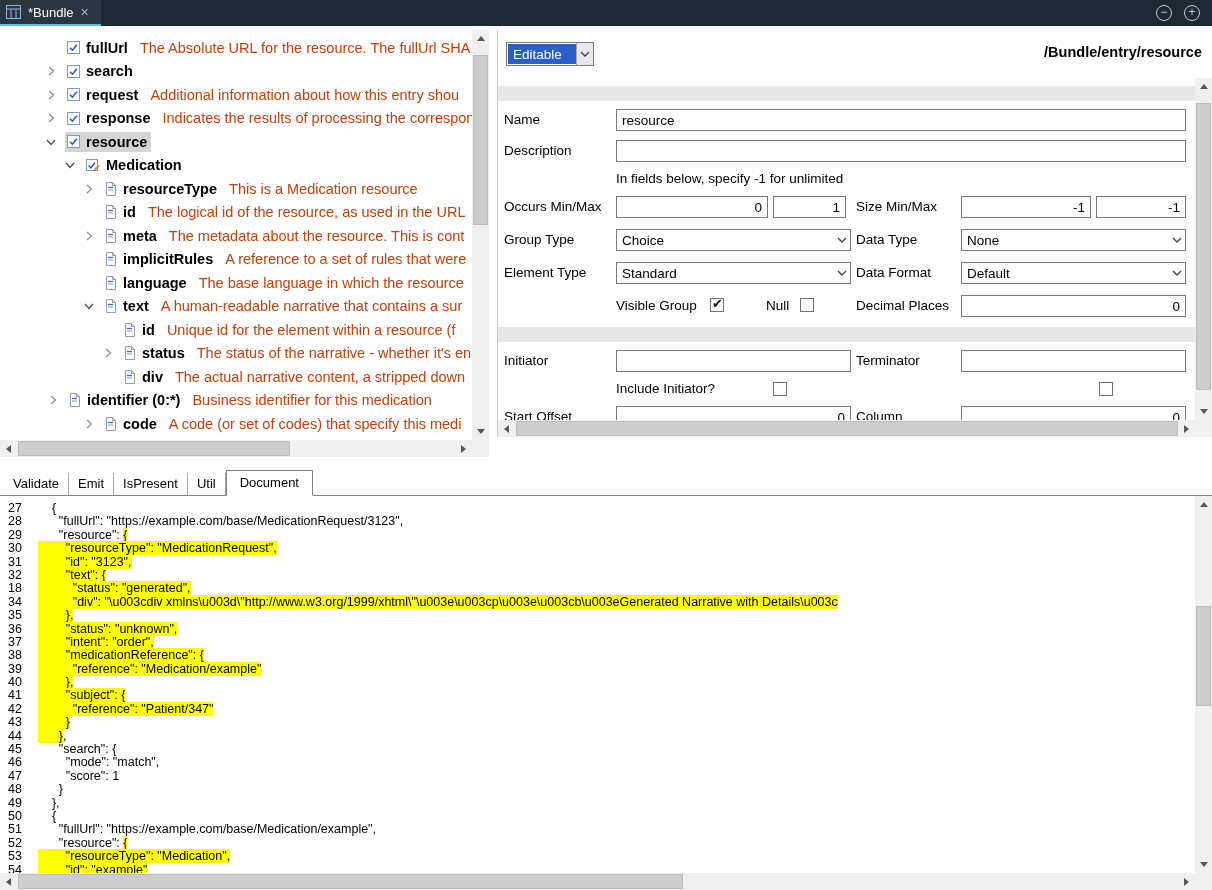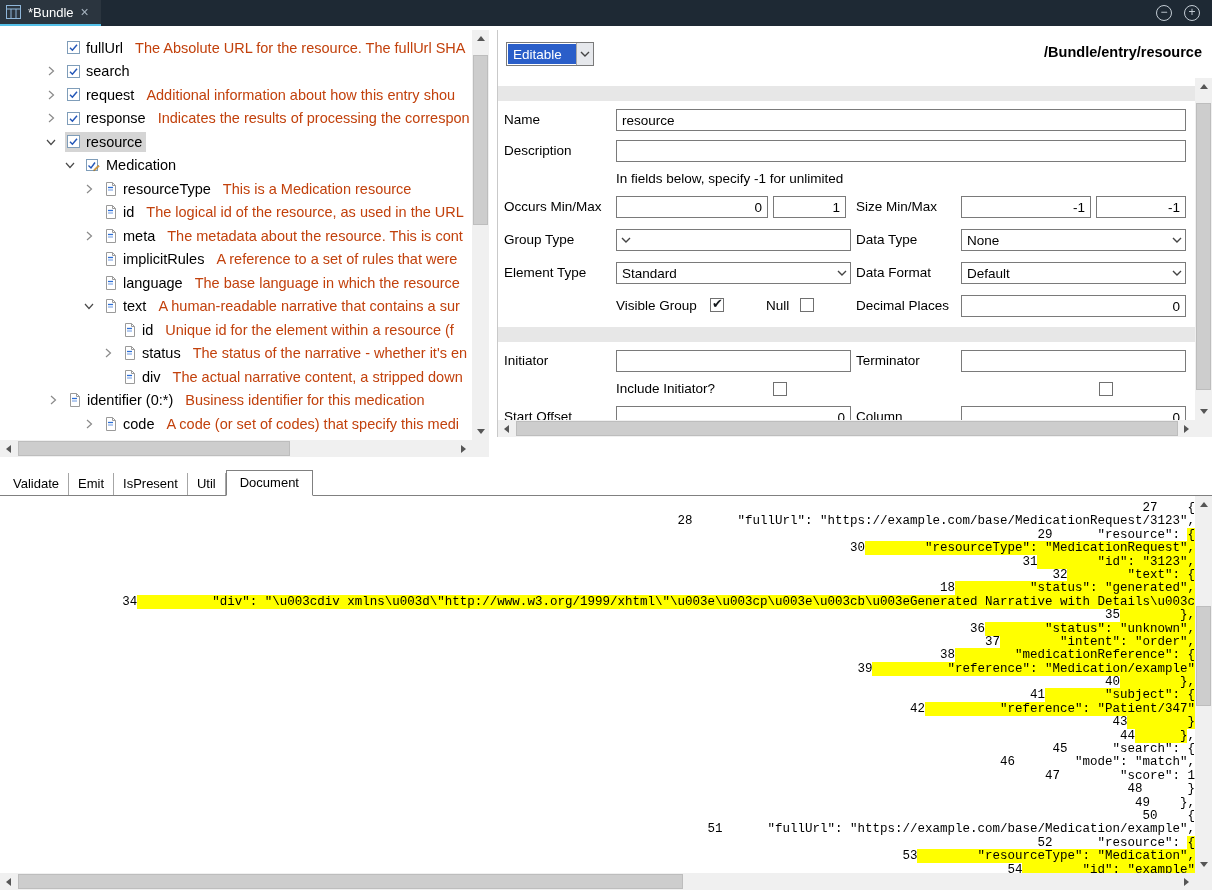--- a/index.html
+++ b/index.html
@@ -23,21 +23,21 @@
   
   .main-split { position:absolute; left:0; top:30px; width:1212px; height:427px; display:flex; }
   .tree-panel { position:relative; width:489px; height:427px; background:#fff; }
   .splitter { width:8px; background:#fff; }
   .right-panel { position:relative; flex:1; height:407px; background:#fff; border-left:1px solid #c9c9c9; }
 
   
   .tree-scroll { position:absolute; left:0; top:0; right:17px; bottom:17px; overflow:hidden; padding-top:6px; }
   .tree-row { height:23.5px; display:flex; align-items:center; white-space:nowrap; overflow:hidden; font-size:14.5px; }
   .expander { width:19px; flex:0 0 19px; display:flex; align-items:center; }
-  .tnode { display:flex; align-items:center; gap:6px; padding:2px 4px 2px 2px; flex:0 0 auto; }
+  .tnode { display:flex; align-items:center; gap:6px; padding:2px 4px 2px 2px; flex:0 0 auto;font-weight:bold; }
   .tnode.selected { background:#d5d5d5; }
   .ticon { display:flex; align-items:center; }
   .tname { color:#000; }
   .tdesc { margin-left:8px; color:#c2410c; }
 
   
   .vscroll { position:absolute; width:17px; background:#f0f0f0; }
   .hscroll { position:absolute; height:17px; background:#f0f0f0; }
   .sb-btn { position:absolute; width:17px; height:17px; display:flex; align-items:center; justify-content:center; background:#f0f0f0; }
   .sb-thumb { position:absolute; background:#cdcdcd; border:1px solid #bdbdbd; }
@@ -71,22 +71,22 @@
   .midgap { position:absolute; left:0; top:457px; width:1212px; height:14px; background:#fff; }
   .tabbar { position:absolute; left:0; top:471px; width:1212px; height:25px;
     display:flex; align-items:flex-end; border-bottom:1px solid #808080; padding-left:4px; }
   .tab { padding:3px 9px 4px; font-size:13px; border-right:1px solid #a6a6a6; cursor:default; }
   .tab.active { background:#fff; border:1px solid #808080; border-bottom:1px solid #fff;
     margin-bottom:-1px; padding:4px 13px 5px; }
 
   
   .doc-panel { position:absolute; left:0; top:496px; width:1212px; height:394px; background:#fff; }
   .doc-content { position:absolute; left:0; top:0; right:17px; bottom:17px; overflow:hidden; padding-top:6px; background:#fff; }
-  .code-line { white-space:pre; font-family:Liberation Mono, monospace; font-size:12.5px;
-    line-height:13.4px; height:13.4px;text-align:right; }
+  .code-line { white-space:pre; font-family:Liberation Sans, sans-serif; font-size:12.5px;
+    line-height:13.4px; height:13.4px; }
   .lnum { display:inline-block; width:38px; padding-left:8px; }
   .hl { background:#ffff00; }
 </style>
 </head>
 <body>
 
 <div class="titlebar">
   <div class="doc-tab">
     <span class="ticon">
       <svg width="15" height="14" viewBox="0 0 15 14">
@@ -460,20 +460,21 @@
         <input class="ftext num" style="left: 118px; width: 152px;" value="0">
         <input class="ftext num" style="left: 275px; width: 73px;" value="1">
         <span class="flabel" style="left:358px;">Size Min/Max</span>
         <input class="ftext num" style="left: 463px; width: 130px;" value="-1">
         <input class="ftext num" style="left: 598px; width: 90px;" value="-1">
       </div>
 
       <div class="frow" style="top:151px;">
         <span class="flabel" style="left:6px;">Group Type</span>
         <div class="combo" style="left:118px; width:235px;">
+          <span class="cval">Choice</span>
           <span class="carrow">
               <svg width="10" height="6" viewBox="0 0 10 6">
                 <polyline points="1,1 5,5 9,1" fill="none" stroke="#444" stroke-width="1.4"></polyline>
               </svg>
             </span>
         </div>
         <span class="flabel" style="left:358px;">Data Type</span>
         <div class="combo" style="left:463px; width:225px;">
           <span class="cval">None</span>
           <span class="carrow">

